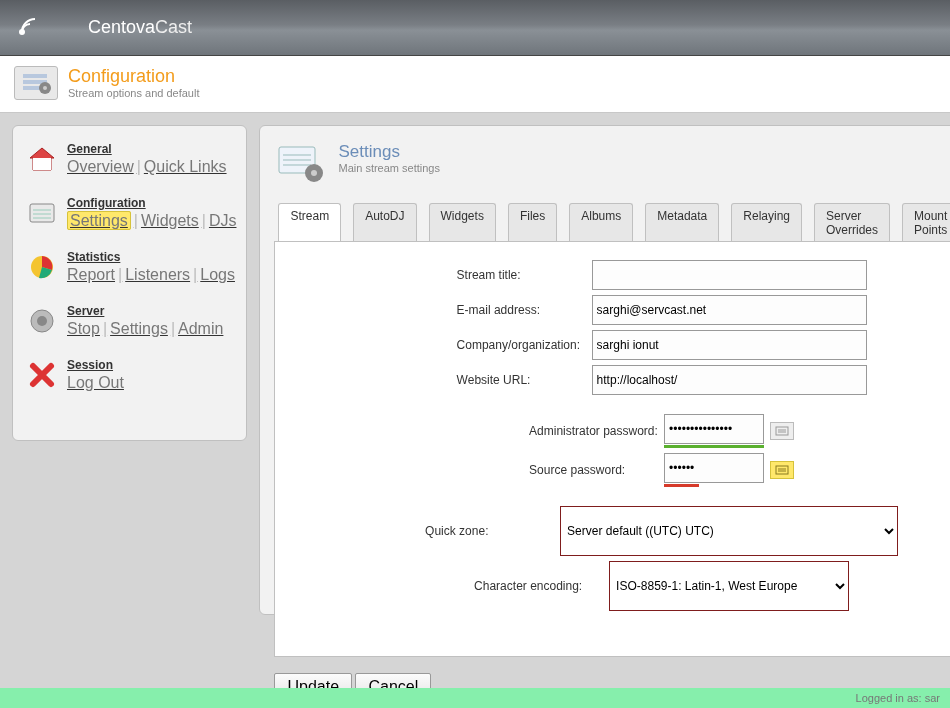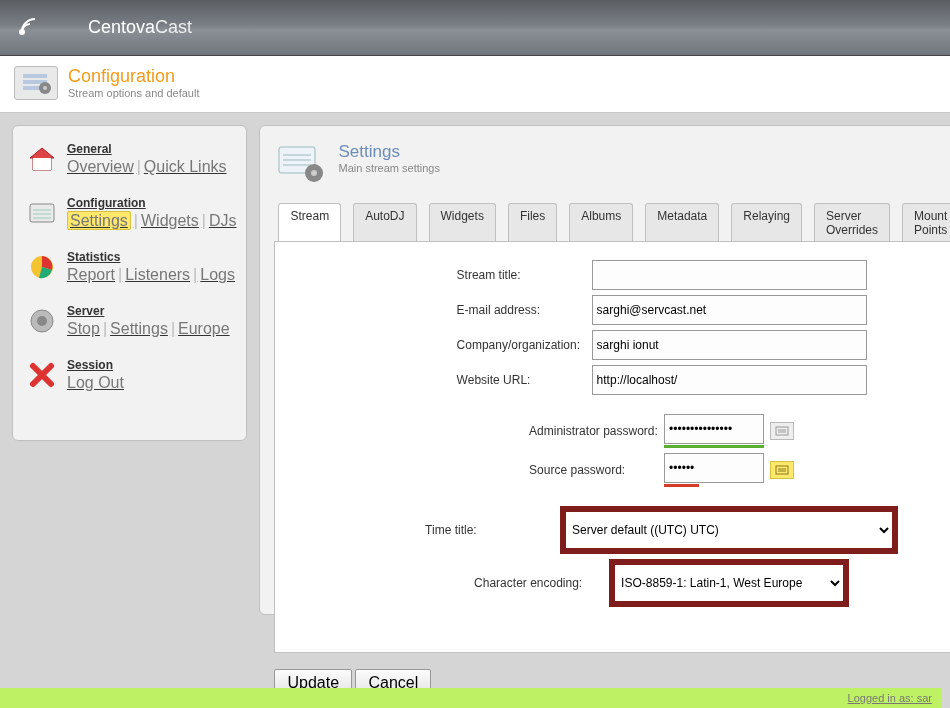--- a/index.html
+++ b/index.html
@@ -118,21 +118,21 @@
   min-height:290px;
 }
 .frow { display:flex; align-items:center; margin-bottom:5px;justify-content:center; }
 .frow .lbl { width:135px; color:#333; }
 .frow input[type=text], .frow input[type=password] {
   width:275px; padding:14px 4px; border:1px solid #999; background:#fdfdfd;
   font-size:12px; height:20px;
 }
 .frow input.short { width:100px; }
 .frow select {
-  border:6px solid #7f1d1d; background:#fff; font-size:12px; padding:10px 2px;
+  border:1px solid #7f1d1d; background:#fff; font-size:12px; padding:16px 2px;
 }
 .pw-wrap { position:relative; display:inline-block; }
 .strength-bar { height:3px; width:100px; margin-top:1px; }
 .strength-red { background:#d63a2a; width:35px; }
 .strength-green { background:#5ab02e; width:100px; }
 .eye-btn {
   display:inline-flex; width:24px; height:18px; border:1px solid #bbb;
   background:#eee; vertical-align:middle; margin-left:6px; cursor:pointer;
   align-items:center; justify-content:center;
 }
@@ -142,27 +142,26 @@
 .btn {
   background:linear-gradient(#fcfcfc,#e3e3e3);
   border:1px solid #999;
   padding:4px 12px;
   font-size:16px;
   cursor:pointer;
   border-radius:2px;
 }
 .footer {
   position:fixed;
-  bottom:0; left:0; right:8px;
+  bottom:0; left:0; right:0;
   padding:4px 10px;
   text-align:right;
   color:#777;
   font-size:11px;
-  background:#bef264;
-  text-decoration:underline;
+  background:#86efac;
 }
 </style>
 </head>
 <body>
 
 <div class="topbar">
   <span class="logo-icon">
     <svg width="26" height="26" viewBox="0 0 26 26">
         <circle cx="9" cy="17" r="3" fill="#fff"></circle>
         <path d="M9 17 A8 8 0 0 1 17 9" stroke="#fff" stroke-width="2" fill="none"></path>
@@ -245,21 +244,21 @@
     <div class="side-item">
       <div class="side-icon">
         <svg width="30" height="30" viewBox="0 0 30 30">
             <ellipse cx="15" cy="15" rx="11" ry="11" fill="#bbb" stroke="#888"></ellipse>
             <ellipse cx="15" cy="15" rx="5" ry="5" fill="#888"></ellipse>
           </svg>
       </div>
       <div>
         <div class="side-title">Server</div>
         <div class="side-links">
-          <a>Stop</a><span class="sep">|</span><a>Settings</a><span class="sep">|</span><a>Europe</a>
+          <a>Stop</a><span class="sep">|</span><a>Settings</a><span class="sep">|</span><a>Admin</a>
         </div>
       </div>
     </div>
 
     <div class="side-item">
       <div class="side-icon">
         <svg width="30" height="30" viewBox="0 0 30 30">
             <path d="M6 6 L24 24 M24 6 L6 24" stroke="#d33" stroke-width="6" stroke-linecap="round"></path>
           </svg>
       </div>
@@ -349,21 +348,21 @@
               <rect x="1" y="1" width="12" height="8" fill="none" stroke="#8a7a20"></rect>
               <line x1="3" y1="4" x2="11" y2="4" stroke="#8a7a20"></line>
               <line x1="3" y1="6" x2="11" y2="6" stroke="#8a7a20"></line>
             </svg>
         </span>
       </div>
 
       <div class="spacer"></div>
 
       <div class="frow">
-        <div class="lbl">Time title:</div>
+        <div class="lbl">Quick zone:</div>
         <select style="width:338px">
           <option>Server default ((UTC) UTC)</option>
         </select>
       </div>
       <div class="frow">
         <div class="lbl">Character encoding:</div>
         <select style="width:240px">
           <option>ISO-8859-1: Latin-1, West Europe</option>
         </select>
       </div>

